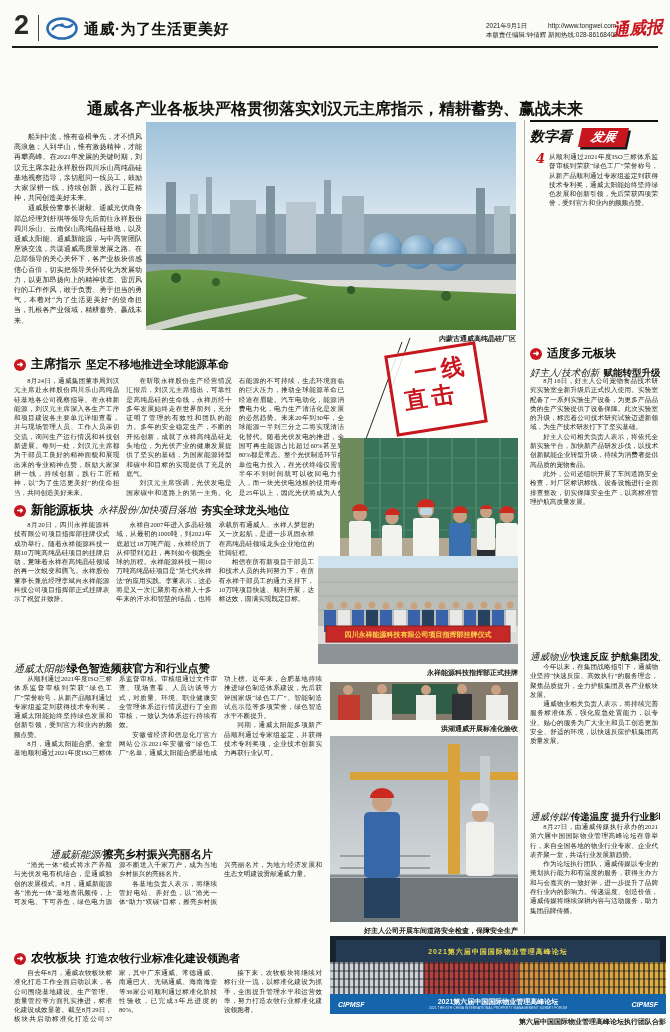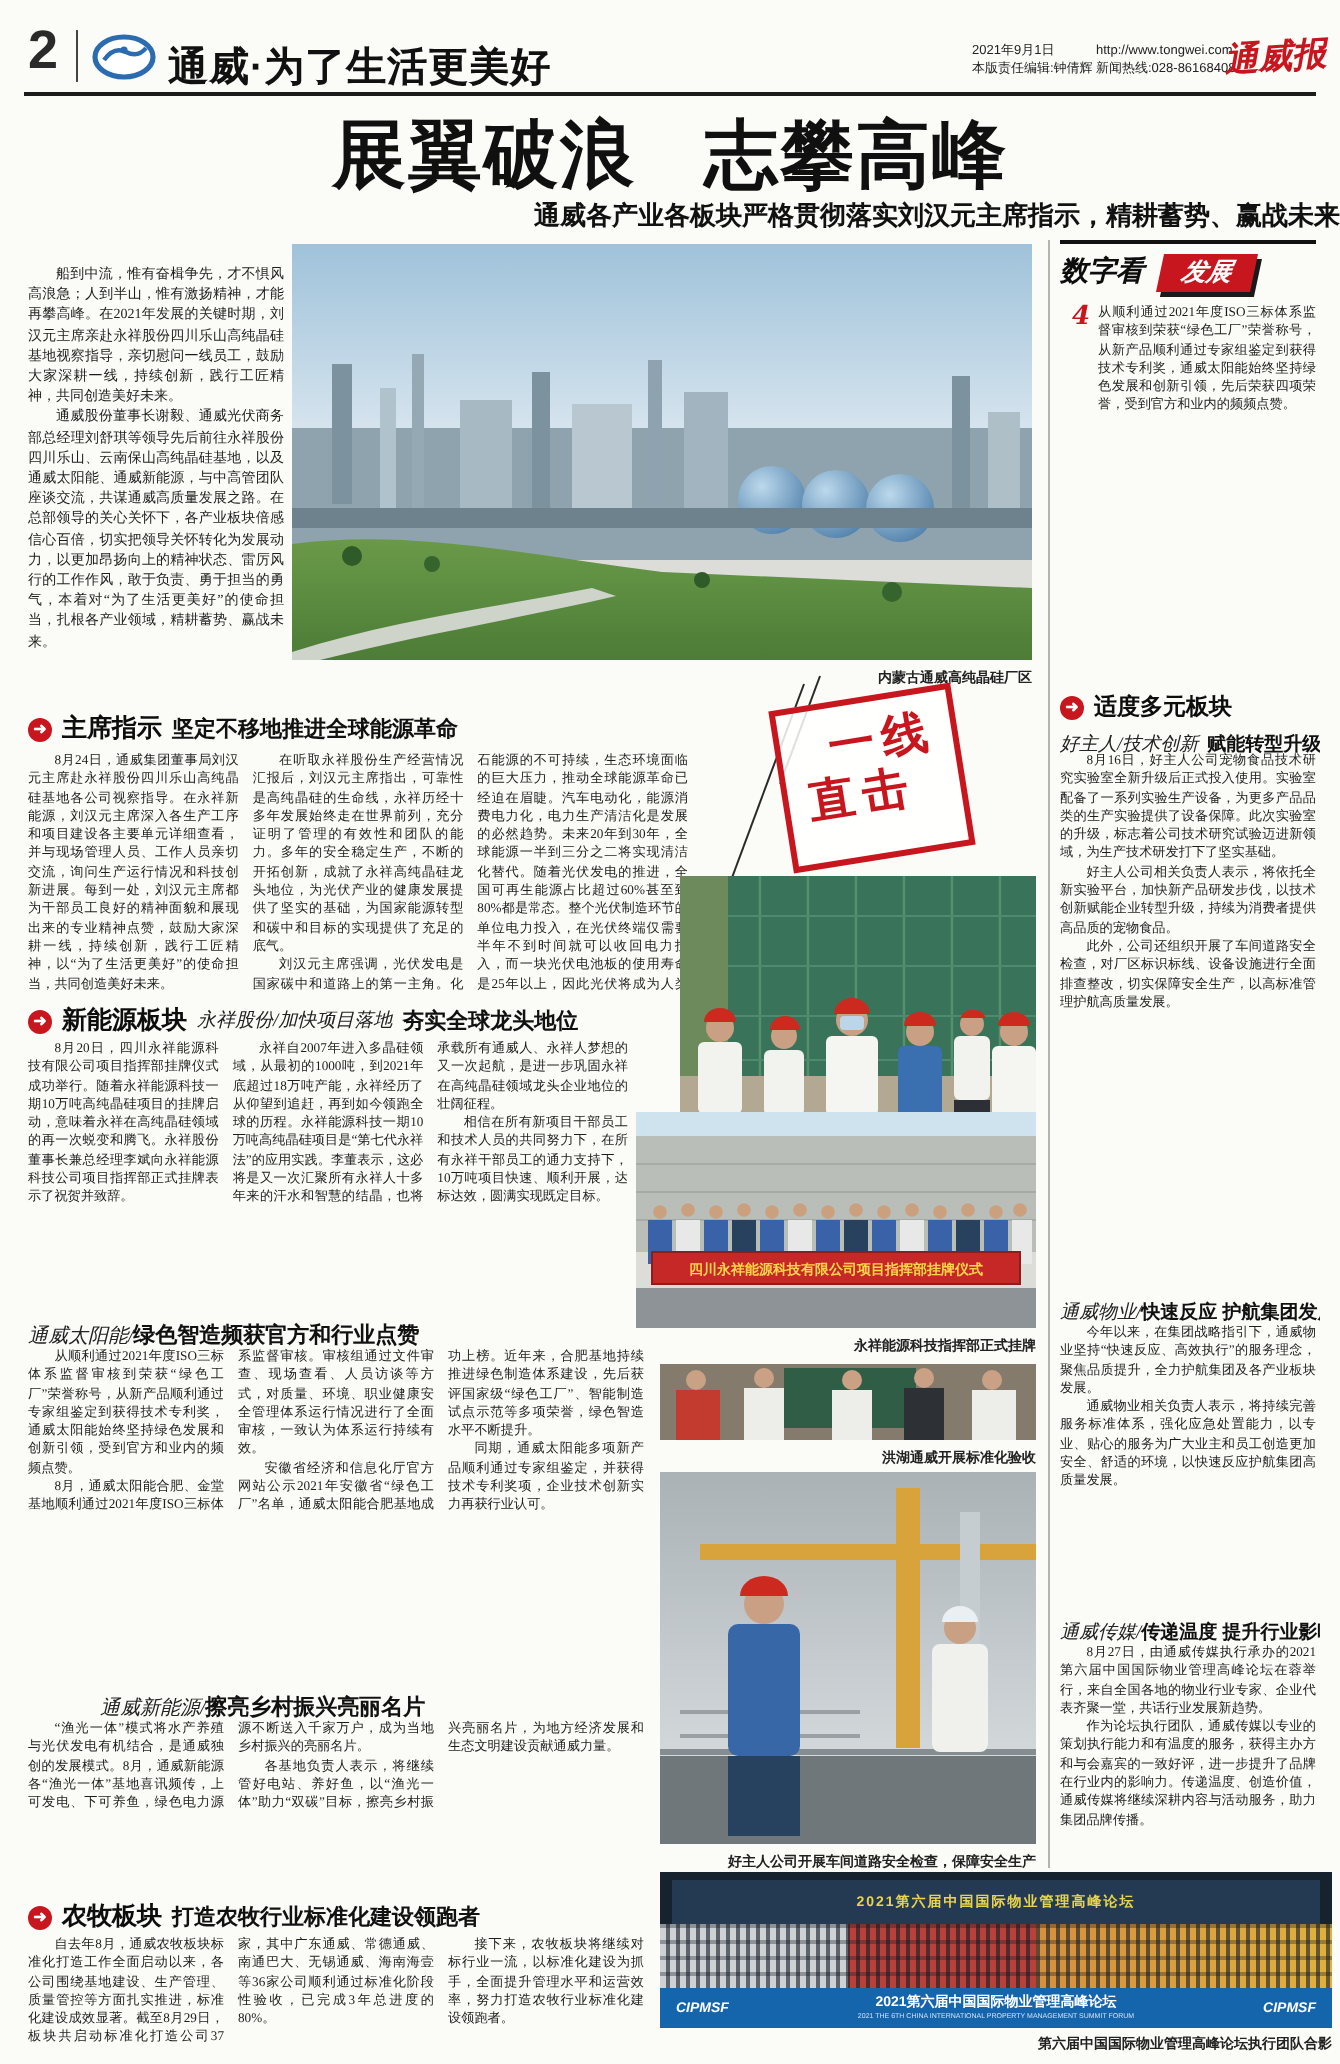--- a/index.html
+++ b/index.html
@@ -5,31 +5,31 @@
   * { margin:0; padding:0; box-sizing:border-box; }
   html,body { background:#e8e8e4; }
   .page { position:relative; width:670px; height:1032px; margin:0 auto;
           background:#fbfbf8; overflow:hidden;
           font-family:"Liberation Sans", sans-serif; color:#1b1b1b; }
   .abs { position:absolute; }
 
   
   .page-num { font-size:27px; font-weight:900; color:#2a2a2a; }
   .mast-sep { width:1px; background:#444; }
-  .slogan { font-size:20px; font-weight:900; color:#111; letter-spacing:.5px; }
+  .slogan { font-size:15px; font-weight:900; color:#111; letter-spacing:.5px; }
   .mast-info { font-size:6.5px; line-height:9px; color:#222; }
   .paper-logo { font-family:"Liberation Serif", serif; font-style:italic; font-weight:900;
                 font-size:17px; color:#c8161e; transform:rotate(-4deg); }
   .mast-rule { height:2px; background:#1c1c1c; }
 
   
   .headline { width:100%; text-align:center; font-weight:900; font-size:37px;
               color:#101010; letter-spacing:1px; }
   .headline .gap { display:inline-block; width:34px; }
-  .subhead { width:100%; text-align:right; font-weight:800; font-size:13px; color:#111; }
+  .subhead { width:100%; text-align:center; font-weight:800; font-size:16px; color:#111; }
 
   
   .body-text { font-family:"Liberation Serif", serif; font-size:6.6px; line-height:9.3px;
                text-align:justify; color:#1d1d1d; overflow:hidden; }
   .body-text p { text-indent:2em; }
   .cols3 { column-count:3; column-gap:7px; }
   .intro-text { font-size:7px; line-height:10.2px; }
 
   .caption { font-size:7px; font-weight:700; color:#222; text-align:right; }
 
@@ -98,23 +98,20 @@
     <div>2021年9月1日</div>
     <div>本版责任编辑:钟倩辉</div>
   </div>
   <div class="abs mast-info" style="left:548px; top:21px; width:78px; text-align:left;">
     <div>http://www.tongwei.com</div>
     <div>新闻热线:028-86168408</div>
   </div>
   <div class="abs paper-logo" style="left:612px; top:17px;">通威报</div>
   <div class="abs mast-rule" style="left:12px; top:46px; width:646px;"></div>
 
-  <div class="abs headline" style="top:53px;">
-    <span>展翼破浪</span><span class="gap"></span><span>志攀高峰</span>
-  </div>
   <div class="abs subhead" style="top:99px;">通威各产业各板块严格贯彻落实刘汉元主席指示，精耕蓄势、赢战未来</div>
 
   <div class="abs body-text intro-text" style="left:14px; top:132px; width:128px; height:228px;">
     <p>船到中流，惟有奋楫争先，才不惧风高浪急；人到半山，惟有激扬精神，才能再攀高峰。在2021年发展的关键时期，刘汉元主席亲赴永祥股份四川乐山高纯晶硅基地视察指导，亲切慰问一线员工，鼓励大家深耕一线，持续创新，践行工匠精神，共同创造美好未来。</p>
     <p>通威股份董事长谢毅、通威光伏商务部总经理刘舒琪等领导先后前往永祥股份四川乐山、云南保山高纯晶硅基地，以及通威太阳能、通威新能源，与中高管团队座谈交流，共谋通威高质量发展之路。在总部领导的关心关怀下，各产业板块倍感信心百倍，切实把领导关怀转化为发展动力，以更加昂扬向上的精神状态、雷厉风行的工作作风，敢于负责、勇于担当的勇气，本着对“为了生活更美好”的使命担当，扎根各产业领域，精耕蓄势、赢战未来。</p>
   </div>
 
   <div class="abs photo" style="left:146px; top:122px; width:370px; height:208px;">
     <svg width="370" height="208" viewBox="0 0 370 208">
       <defs>

